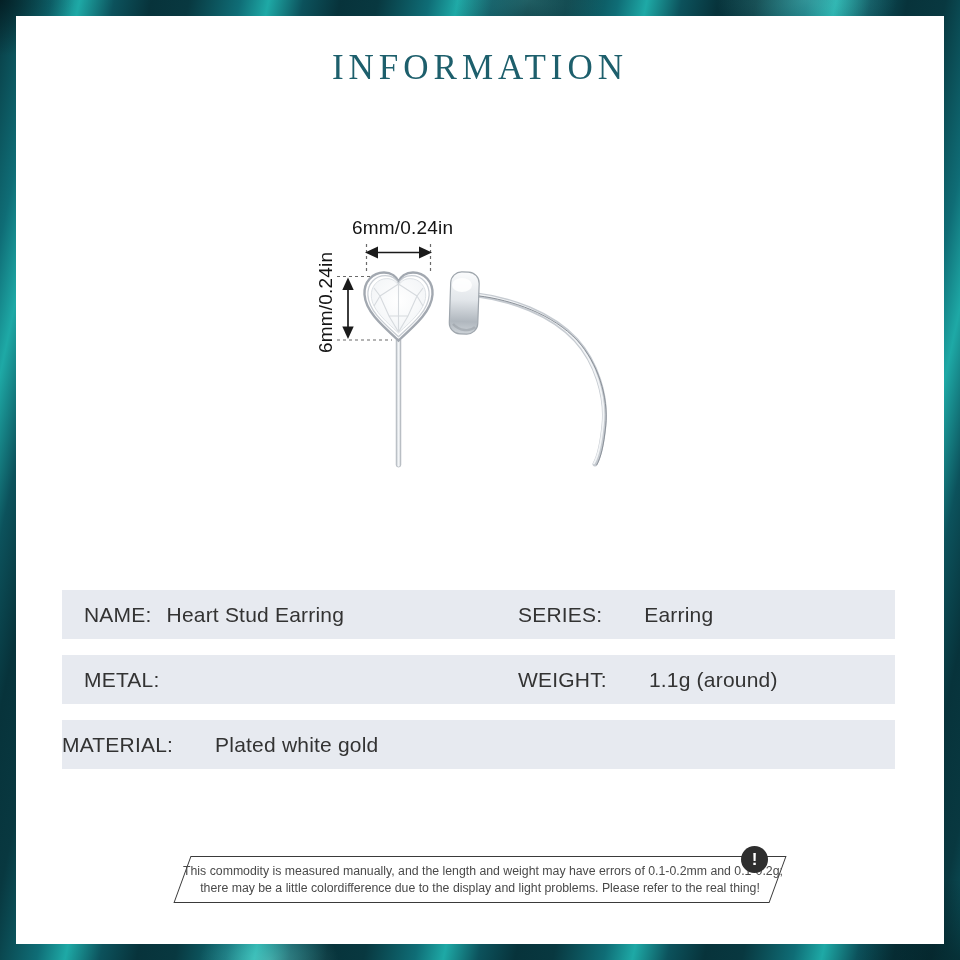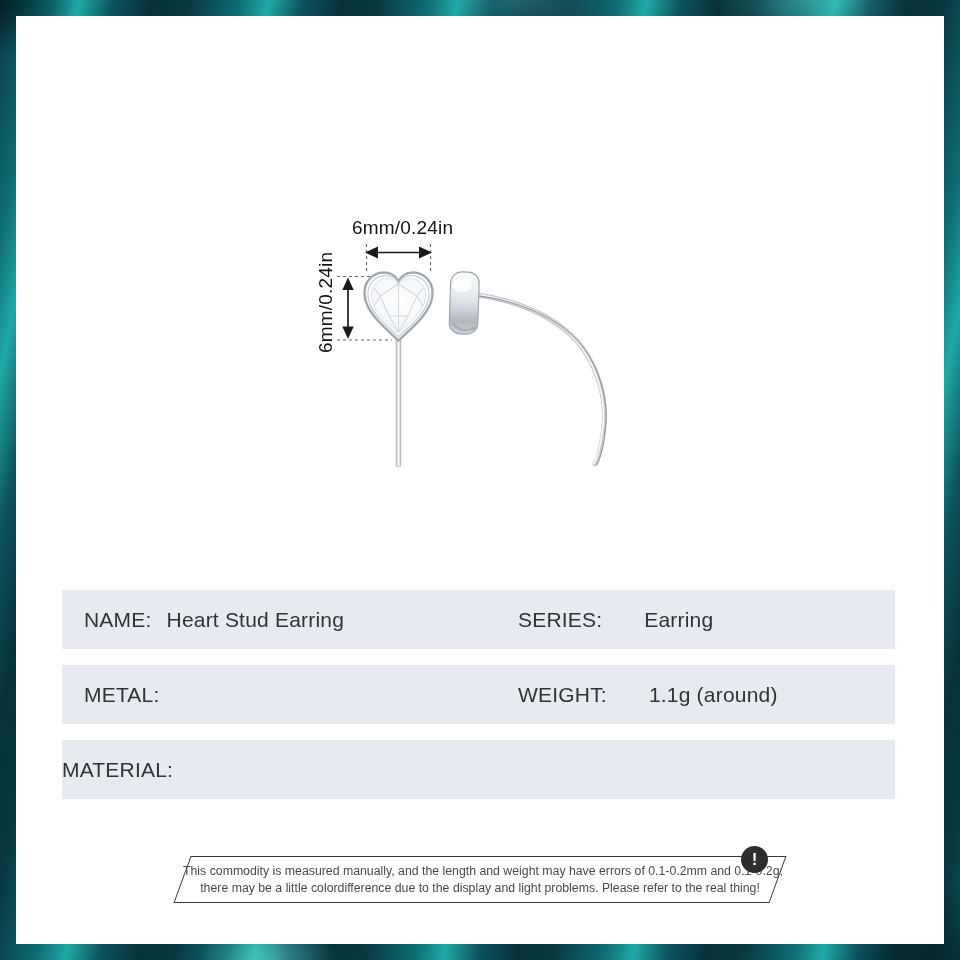--- a/index.html
+++ b/index.html
@@ -34,21 +34,21 @@
   .dim-label {
     position: absolute; font-size: 19px; font-weight: 500; color: #141414;
     letter-spacing: 0.2px; text-align: center;
   }
   .dim-top  { left: 352px; top: 217px; width: 96px; }
   .dim-left { left: 278px; top: 294px; width: 96px; height: 22px; transform: rotate(-90deg); }
 
   
   .specs { position: absolute; left: 62px; top: 590px; width: 833px; }
   .spec-row {
-    height: 59px; margin-bottom: 16px; background: #e7eaf0;
+    height: 49px; margin-bottom: 16px; background: #e7eaf0;
     display: flex; align-items: center;
     font-size: 21px; color: #333333; letter-spacing: 0.2px;
   }
   .cell { display: flex; align-items: center; box-sizing: border-box; }
   .cell-left  { width: 456px; padding-left: 22px; gap: 15px; }
   .cell-right { flex: 1; gap: 42px; }
   .spec-label { white-space: nowrap; }
   .spec-value { white-space: nowrap; }
 
   
@@ -71,20 +71,21 @@
   }
 </style>
 </head>
 <body>
 
 <div class="frame"></div>
 <div class="paper"></div>
 
 <div class="stage">
 
+  <h1 class="title">INFORMATION</h1>
 
   <svg class="diagram" viewBox="0 0 960 960" aria-hidden="true">
     <defs>
       <linearGradient id="postG" x1="0" y1="0" x2="1" y2="0">
         <stop offset="0" stop-color="#b6bcc3"></stop>
         <stop offset="0.4" stop-color="#eef1f4"></stop>
         <stop offset="0.6" stop-color="#f8fafb"></stop>
         <stop offset="1" stop-color="#aeb4bb"></stop>
       </linearGradient>
       <linearGradient id="headG" x1="0" y1="0" x2="0" y2="1">
@@ -151,20 +152,21 @@
         <span class="spec-label">METAL:</span>
       </div>
       <div class="cell cell-right">
         <span class="spec-label">WEIGHT:</span>
         <span class="spec-value">1.1g (around)</span>
       </div>
     </div>
     <div class="spec-row">
       <div class="cell cell-right">
         <span class="spec-label">MATERIAL:</span>
+        <span class="spec-value">Plated white gold</span>
       </div>
     </div>
   </div>
 
   <div class="disclaimer-box">
     <div class="disclaimer-inner">
       <div>This commodity is measured manually, and the length and weight may have errors of 0.1-0.2mm and 0.1-0.2g;</div>
       <div>there may be a little colordifference due to the display and light problems. Please refer to the real thing!</div>
     </div>
   </div>

